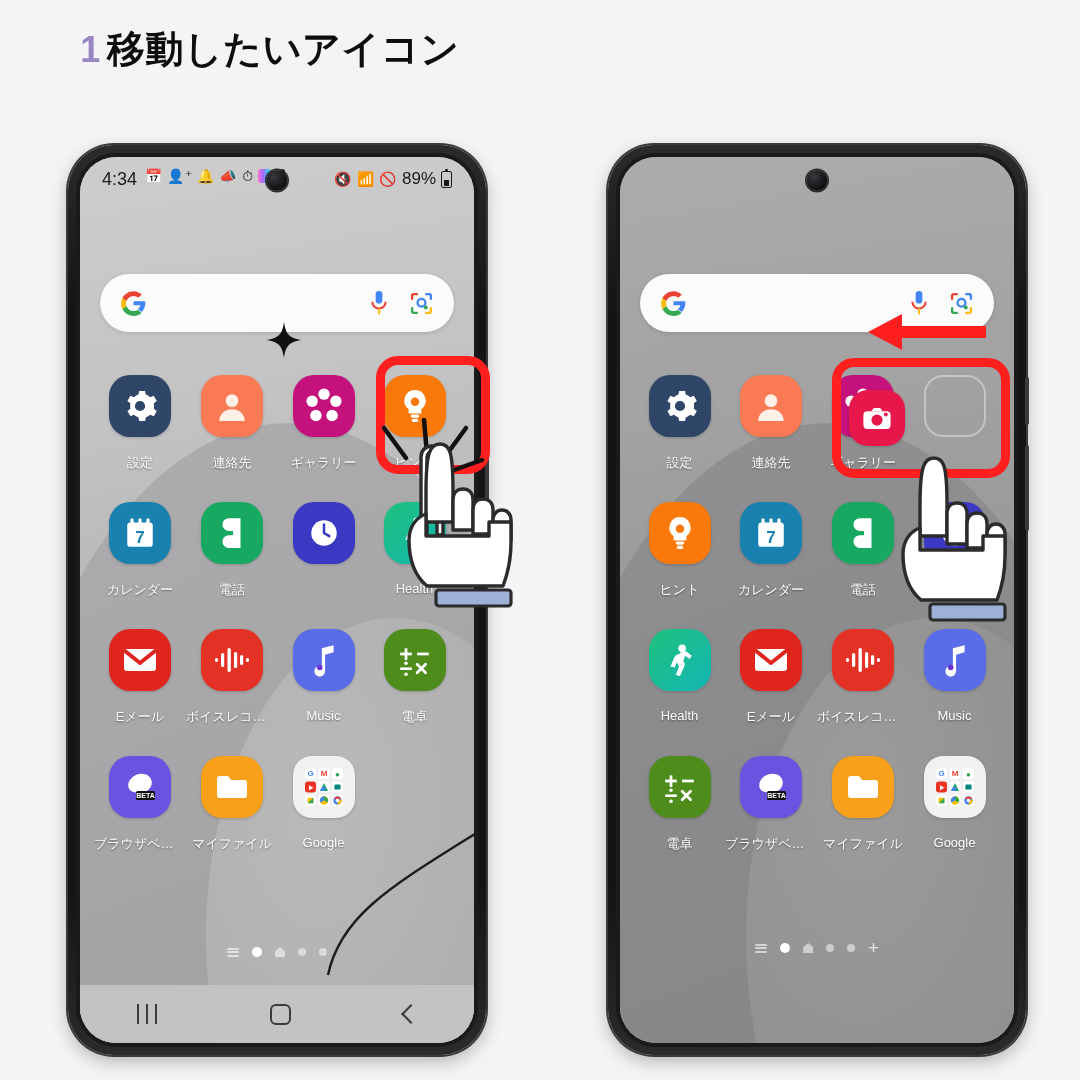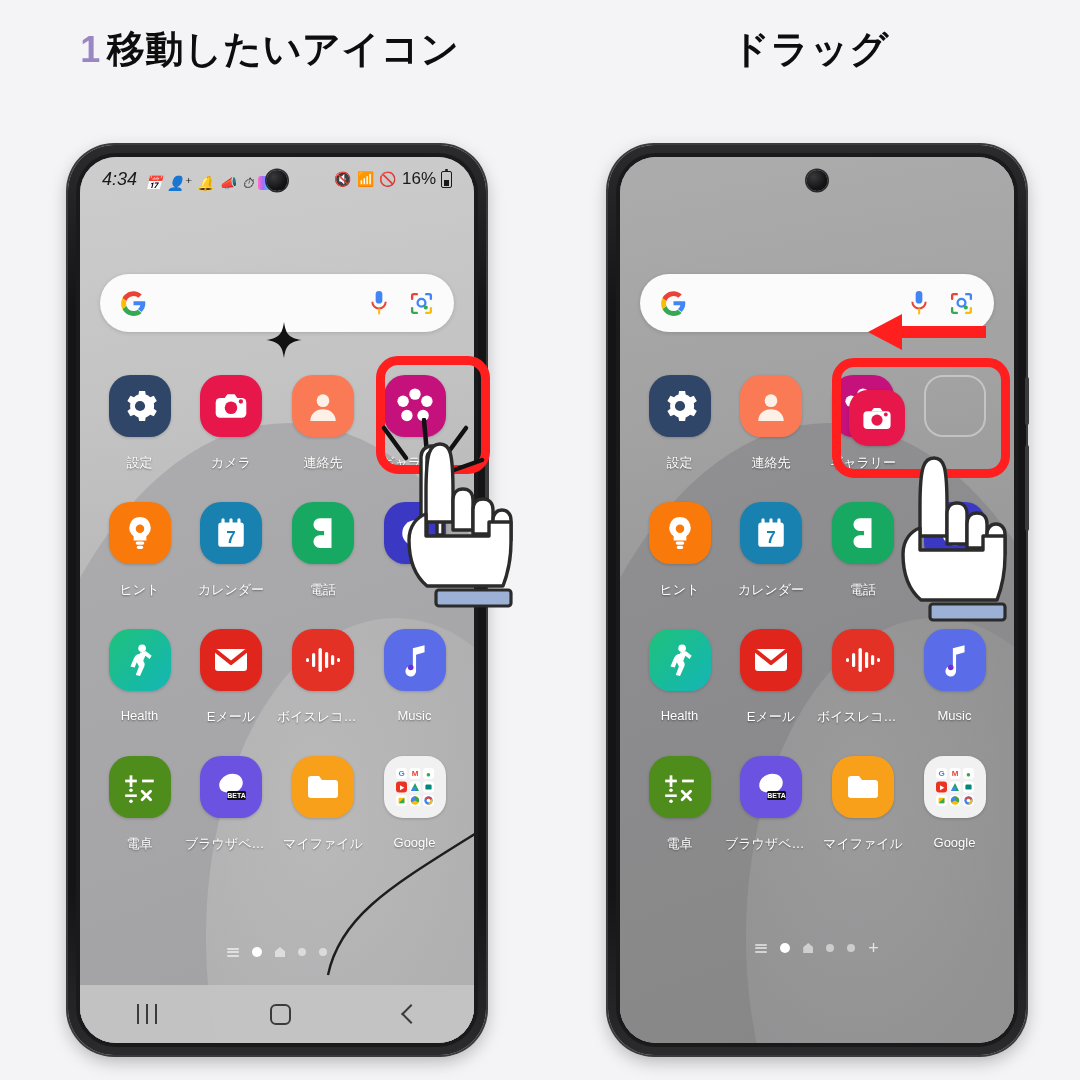--- a/index.html
+++ b/index.html
@@ -73,21 +73,21 @@
   .side-btn.b1 { top: 232px; height: 48px; }
   .side-btn.b2 { top: 300px; height: 86px; }
 
   
   .statusbar {
     position: absolute; top: 0; left: 0; right: 0; height: 44px;
     display: flex; align-items: center; justify-content: space-between;
     padding: 0 22px;
     color: #1a1a1a; font-size: 17px;
   }
-  .sb-left { display: flex; align-items: flex-end; gap: 5px; font-style: italic; }
+  .sb-left { display: flex; align-items: flex-start; gap: 5px; }
   .sb-right { display: flex; align-items: center; gap: 5px; font-size: 17px; }
   .sb-time { font-size: 18px; font-weight: 500; margin-right: 3px; }
   .sb-ico { font-size: 14px; line-height: 1; display: inline-block; }
   .sb-dot { width: 5px; height: 5px; border-radius: 50%; background: #1a1a1a; display: inline-block; }
   .sb-rainbow {
     width: 17px; height: 14px; border-radius: 3px;
     background: linear-gradient(90deg,#ff6ec7 0%, #a46bff 30%, #3fc7ff 60%, #ffd34d 100%);
     display: inline-block;
   }
   .sb-batt { width: 11px; height: 17px; border: 1.6px solid #1a1a1a; border-radius: 2px; position: relative; display:inline-block; }
@@ -220,21 +220,21 @@
               <span class="sb-ico">🔔</span>
               <span class="sb-ico">📣</span>
               <span class="sb-ico">⏱</span>
               <span class="sb-rainbow"></span>
               <span class="sb-dot"></span>
             </div>
             <div class="sb-right">
               <span class="sb-ico">🔇</span>
               <span class="sb-ico">📶</span>
               <span class="sb-ico">🚫</span>
-              <span>16%</span>
+              <span>89%</span>
               <span class="sb-batt"></span>
             </div>
           </div>
           <div class="punch"></div>
 
           <div class="searchbar">
             <svg class="g-logo" viewBox="0 0 48 48">
               <path fill="#4285F4" d="M45 24c0-1.6-.1-2.7-.4-3.9H24v7.1h12c-.2 1.9-1.5 4.8-4.4 6.7l6.7 5.2C42.2 35.5 45 30.3 45 24z"></path>
               <path fill="#34A853" d="M24 46c5.9 0 10.9-2 14.5-5.3l-6.9-5.4c-1.9 1.3-4.3 2.2-7.6 2.2-5.8 0-10.7-3.8-12.5-9.1l-7.1 5.5C8.1 41 15.4 46 24 46z"></path>
               <path fill="#FBBC05" d="M11.5 28.4c-.5-1.4-.8-2.9-.8-4.4s.3-3 .8-4.4l-7.1-5.5C2.9 17 2 20.4 2 24s.9 7 2.4 9.9l7.1-5.5z"></path>
@@ -261,31 +261,20 @@
             <div class="app">
               <div class="app-icon squircle" style="background:#2f4668">
                 <svg width="36" height="36" viewBox="0 0 24 24" fill="#fff">
                     <path d="M12 8a4 4 0 1 0 0 8 4 4 0 0 0 0-8zm9.4 4c0-.6-.1-1.2-.2-1.8l2-1.6-2-3.4-2.4 1a7.6 7.6 0 0 0-3-1.8L15.4 2h-4l-.4 2.4a7.6 7.6 0 0 0-3 1.8l-2.4-1-2 3.4 2 1.6a8 8 0 0 0 0 3.6l-2 1.6 2 3.4 2.4-1a7.6 7.6 0 0 0 3 1.8l.4 2.4h4l.4-2.4a7.6 7.6 0 0 0 3-1.8l2.4 1 2-3.4-2-1.6c.1-.6.2-1.2.2-1.8z"></path>
                     <circle cx="12" cy="12" r="3.4" fill="#2f4668"></circle>
                   </svg>
               </div>
               <div class="app-label">設定</div>
             </div>
 
-            <div class="app">
-              <div class="app-icon squircle" style="background:#e8174b">
-                <svg width="36" height="30" viewBox="0 0 40 32">
-                    <rect x="3" y="7" width="34" height="22" rx="5" fill="#fff"></rect>
-                    <path d="M13 7l3-4h8l3 4z" fill="#fff"></path>
-                    <circle cx="20" cy="18" r="7" fill="#e8174b"></circle>
-                    <circle cx="31" cy="11" r="2.4" fill="#e8174b"></circle>
-                  </svg>
-              </div>
-              <div class="app-label">カメラ</div>
-            </div>
 
             <div class="app">
               <div class="app-icon squircle" style="background:#fa7a55">
                 <svg width="34" height="34" viewBox="0 0 32 32">
                     <circle cx="16" cy="11" r="6" fill="#fdf0e6"></circle>
                     <path d="M4 30c0-6.6 5.4-11 12-11s12 4.4 12 11z" fill="#fdf0e6"></path>
                   </svg>
               </div>
               <div class="app-label">連絡先</div>
             </div>
@@ -515,21 +504,20 @@
     </svg>
 
     <svg class="spark spark-b" viewBox="0 0 40 40">
       <path d="M20 0 C22 14 26 18 40 20 C26 22 22 26 20 40 C18 26 14 22 0 20 C14 18 18 14 20 0 Z" fill="#111"></path>
     </svg>
   </div>
 
   <div class="panel panel-2">
 
     <div class="title">
-      <span class="l2">ドラッグ</span>
     </div>
 
     <div class="phone">
       <div class="side-btn b1"></div>
       <div class="side-btn b2"></div>
       <div class="phone-inner">
         <div class="screen">
           <div class="wallpaper">
             <div class="wall-arc"></div>
             <div class="wall-arc2"></div>

